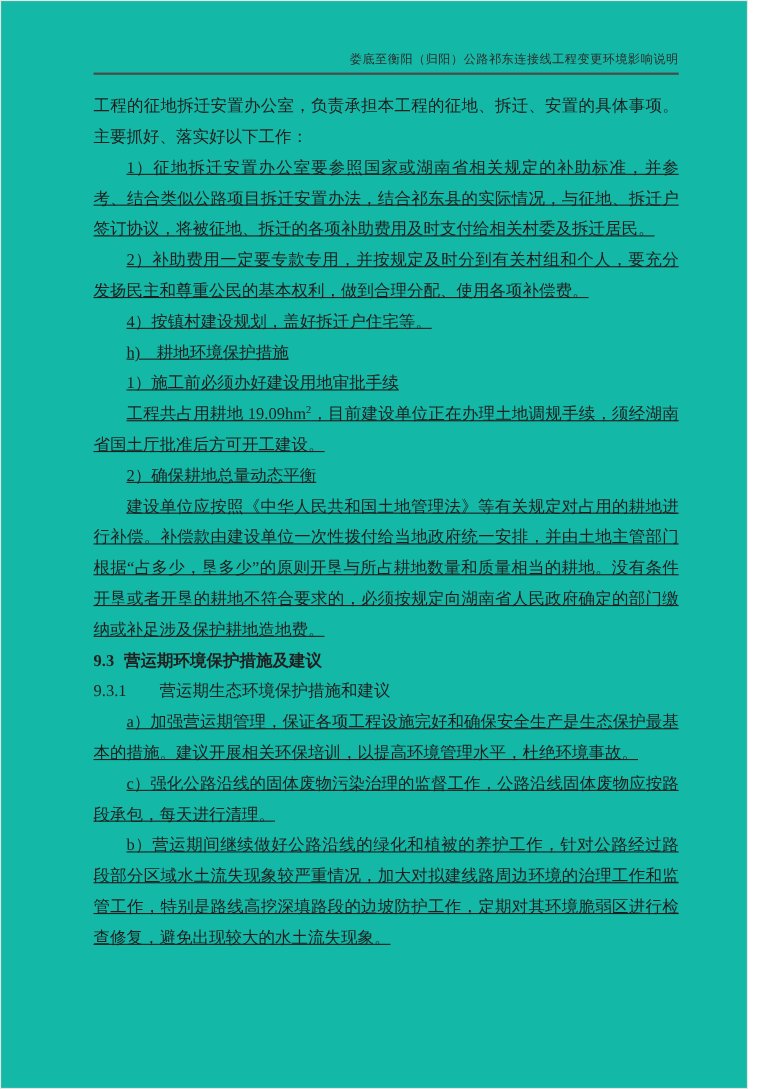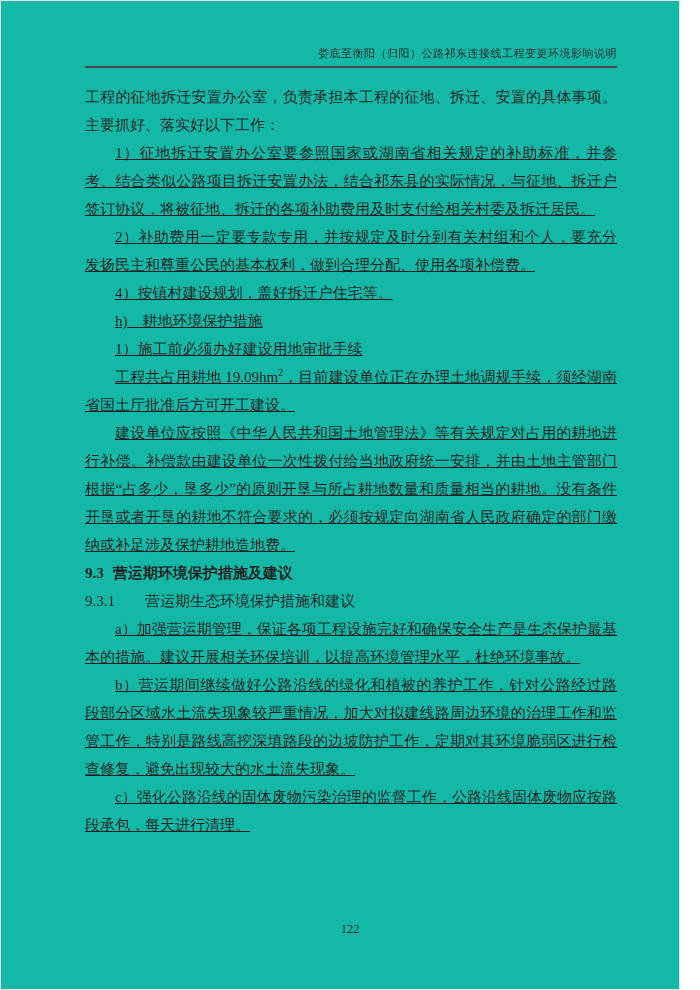--- a/index.html
+++ b/index.html
@@ -101,31 +101,31 @@
 
 
     <p class="ind">4）按镇村建设规划，盖好拆迁户住宅等。</p>
 
     <p class="ind">h)　耕地环境保护措施</p>
 
     <p class="ind">1）施工前必须办好建设用地审批手续</p>
 
     <p class="ind"><span>工程共占用耕地 19.09hm</span><sup>2</sup><span>，目前建设单位正在办理土地调规手续，须经湖南省国土厅批准后方可开工建设。</span></p>
 
+    <p class="ind">2）确保耕地总量动态平衡</p>
 
     <p class="ind">建设单位应按照《中华人民共和国土地管理法》等有关规定对占用的耕地进行补偿。补偿款由建设单位一次性拨付给当地政府统一安排，并由土地主管部门根据“占多少，垦多少”的原则开垦与所占耕地数量和质量相当的耕地。没有条件开垦或者开垦的耕地不符合要求的，必须按规定向湖南省人民政府确定的部门缴纳或补足涉及保护耕地造地费。</p>
 
     <p class="h1"><span class="num">9.3</span><span>营运期环境保护措施及建议</span></p>
 
     <p class="h2"><span class="num">9.3.1</span><span>营运期生态环境保护措施和建议</span></p>
 
     <p class="ind">a）加强营运期管理，保证各项工程设施完好和确保安全生产是生态保护最基本的措施。建议开展相关环保培训，以提高环境管理水平，杜绝环境事故。</p>
 
+    <p class="ind">c）强化公路沿线的固体废物污染治理的监督工作，公路沿线固体废物应按路段承包，每天进行清理。</p>
+
     <p class="ind">b）营运期间继续做好公路沿线的绿化和植被的养护工作，针对公路经过路段部分区域水土流失现象较严重情况，加大对拟建线路周边环境的治理工作和监管工作，特别是路线高挖深填路段的边坡防护工作，定期对其环境脆弱区进行检查修复，避免出现较大的水土流失现象。</p>
-
-    <p class="ind">c）强化公路沿线的固体废物污染治理的监督工作，公路沿线固体废物应按路段承包，每天进行清理。</p>
 
 
   </div>
 
-  <div class="page-footer">122</div>
 
 </div>
 
 </body></html>

